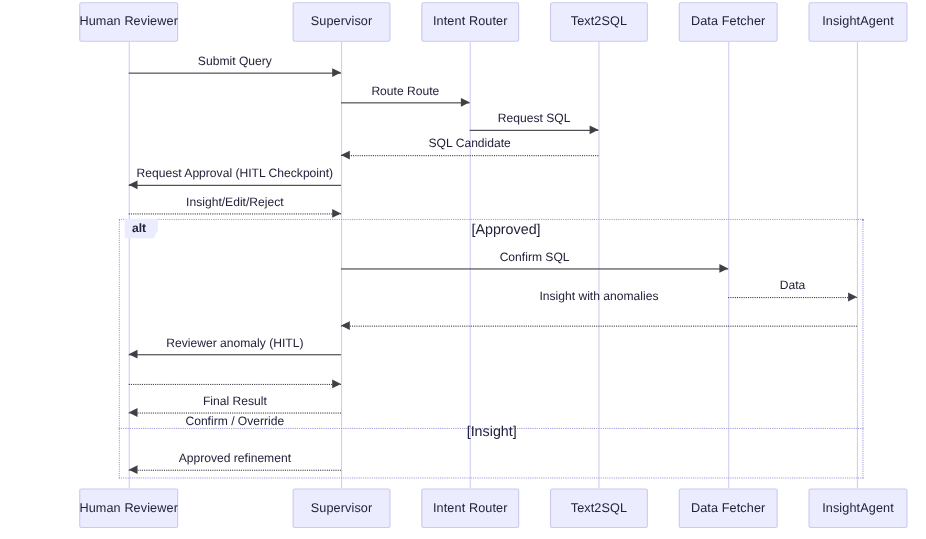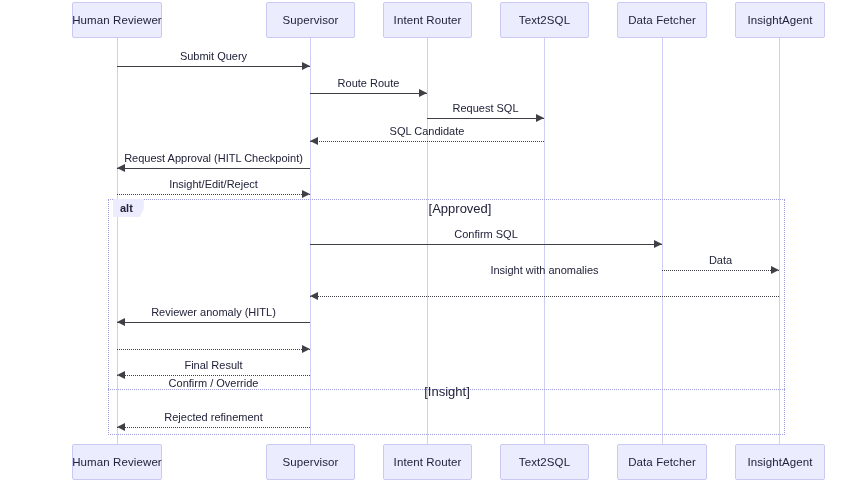--- a/index.html
+++ b/index.html
@@ -145,14 +145,14 @@
     <div class="arrow-head left" style="top: 318px; left: 117px; border-right-color: rgb(63, 63, 70);"></div>
     <div class="msg-label" style="left: 213.5px; top: 306px; color: rgb(34, 34, 59);">Reviewer anomaly (HITL)</div>
     <div class="msg-line dashed" style="left: 117px; top: 349px; width: 193px; border-top-color: rgb(63, 63, 70);"></div>
     <div class="arrow-head right" style="top: 345px; left: 302px; border-left-color: rgb(63, 63, 70);"></div>
     <div class="msg-label" style="left: 213.5px; top: 333px; color: rgb(34, 34, 59); margin-top: 44px;">Confirm / Override</div>
     <div class="msg-line dashed" style="left: 117px; top: 375px; width: 193px; border-top-color: rgb(63, 63, 70);"></div>
     <div class="arrow-head left" style="top: 371px; left: 117px; border-right-color: rgb(63, 63, 70);"></div>
     <div class="msg-label" style="left: 213.5px; top: 359px; color: rgb(34, 34, 59);">Final Result</div>
     <div class="msg-line dashed" style="left: 117px; top: 427px; width: 193px; border-top-color: rgb(63, 63, 70);"></div>
     <div class="arrow-head left" style="top: 423px; left: 117px; border-right-color: rgb(63, 63, 70);"></div>
-    <div class="msg-label" style="left: 213.5px; top: 411px; color: rgb(34, 34, 59);">Rejected refinement</div>
+    <div class="msg-label" style="left: 213.5px; top: 411px; color: rgb(34, 34, 59);">Approved refinement</div>
   </div>
 
 </body></html>

